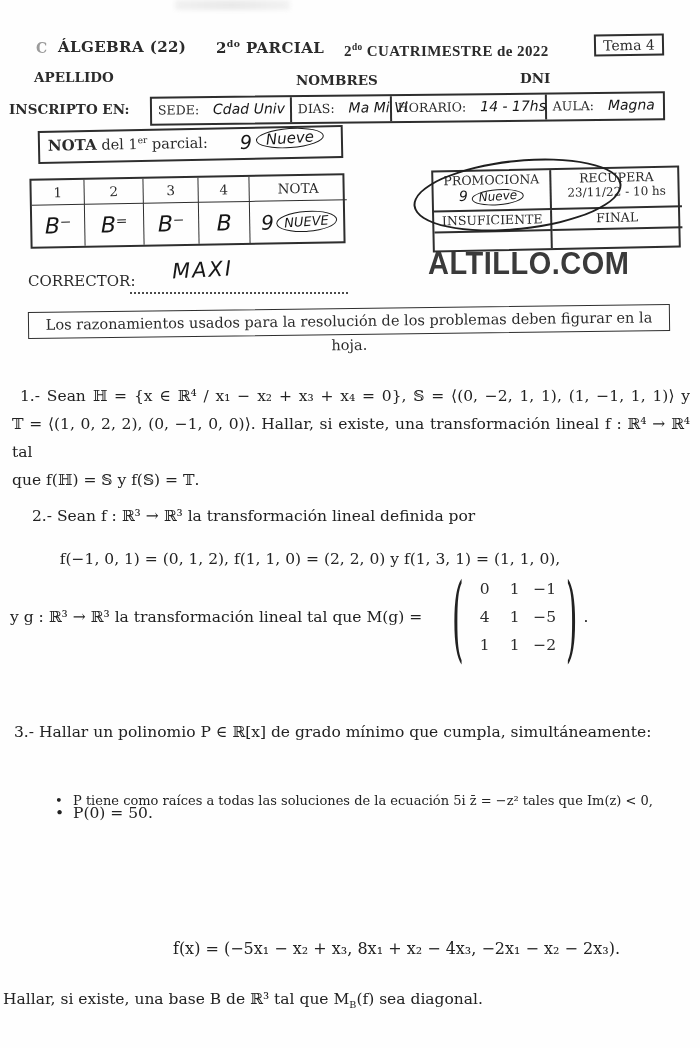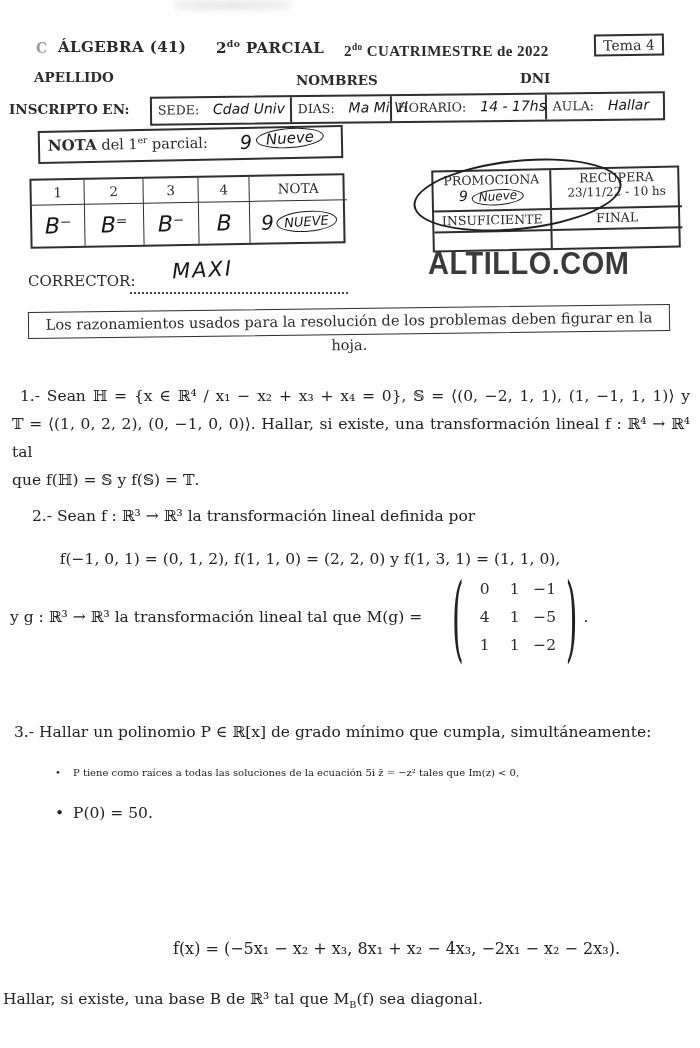--- a/index.html
+++ b/index.html
@@ -57,21 +57,21 @@
   .bullet{display:inline-block;width:18px;}
 </style>
 </head>
 <body>
 
 <div id="page">
 
   <div class="abs smudge" style="left:175px;top:0;width:115px;height:10px;"></div>
 
   <span class="abs hdr-prefix" style="left:36px;top:40px;">C</span>
-  <span class="abs hdr-txt" style="left:58px;top:38px;">ÁLGEBRA (41)</span>
+  <span class="abs hdr-txt" style="left:58px;top:38px;">ÁLGEBRA (22)</span>
   <span class="abs hdr-txt" style="left:216px;top:38px;"><span>2</span><sup>do</sup> <span>PARCIAL</span></span>
   <span class="abs hdr-txt" style="left:344px;top:42px;font-family:Liberation Serif, serif;"><span>2</span><sup>do</sup> <span>CUATRIMESTRE de 2022</span></span>
   <span class="abs box" style="left:594px;top:34px;width:70px;height:22px;text-align:center;
         font-size:14px;line-height:19px;transform:rotate(-1deg);">Tema 4</span>
 
   <span class="abs b" style="left:34px;top:69px;font-size:13.5px;">APELLIDO</span>
   <span class="abs b" style="left:296px;top:72px;font-size:13.5px;">NOMBRES</span>
   <span class="abs b" style="left:520px;top:70px;font-size:13.5px;">DNI</span>
 
   <span class="abs b" style="left:9px;top:101px;font-size:13.5px;">INSCRIPTO EN:</span>
@@ -83,21 +83,21 @@
     <div class="cell" style="width:100px;">
       <span>DIAS:</span>
       <span class="hand">Ma Mi Vi</span>
     </div>
     <div class="cell" style="width:155px;">
       <span>HORARIO:</span>
       <span class="hand">14 - 17hs</span>
     </div>
     <div class="cell" style="width:118px;">
       <span>AULA:</span>
-      <span class="hand">Hallar</span>
+      <span class="hand">Magna</span>
     </div>
   </div>
 
   <div class="abs box" style="left:38px;top:128px;width:305px;height:33px;transform:rotate(-1.1deg);
        padding:4px 0 0 8px;font-size:14.5px;overflow:visible;">
     <span class="b" style="font-size:15px;">NOTA</span><span> del 1</span><sup>er</sup><span> parcial:</span>
     <span class="hand" style="position:absolute;left:200px;top:2px;font-size:19px;">9</span>
     <span class="oval hand" style="position:absolute;left:216px;top:0px;font-size:15px;">Nueve</span>
   </div>
 
@@ -164,21 +164,21 @@
       <span>−5</span>
       <span>1</span>
       <span>1</span>
       <span>−2</span>
     </div>
     <span class="bigparen">)</span>
     <span class="prob" style="align-self:center;">.</span>
   </div>
 
   <div class="abs prob" style="left:14px;top:718px;">3.- Hallar un polinomio P ∈ ℝ[x] de grado mínimo que cumpla, simultáneamente:</div>
-  <div class="abs prob" style="left:55px;top:759px;width:638px;font-size:10px;">
+  <div class="abs prob" style="left:55px;top:787px;width:638px;font-size:13px;">
     <span class="bullet">•</span><span>P tiene como raíces a todas las soluciones de la ecuación 5i z̄ = −z² tales que Im(z) &lt; 0,</span>
   </div>
   <div class="abs prob" style="left:55px;top:799px;">
     <span class="bullet">•</span><span>P(0) = 50.</span>
   </div>
 
   <div class="abs prob" style="left:0;top:935px;width:620px;text-align:right;font-size:16px;">f(x) = (−5x₁ − x₂ + x₃, 8x₁ + x₂ − 4x₃, −2x₁ − x₂ − 2x₃).</div>
   <div class="abs prob" style="left:3px;top:985px;">
     <span>Hallar, si existe, una base B de ℝ³ tal que M</span><sub>B</sub><span>(f) sea diagonal.</span>
   </div>

